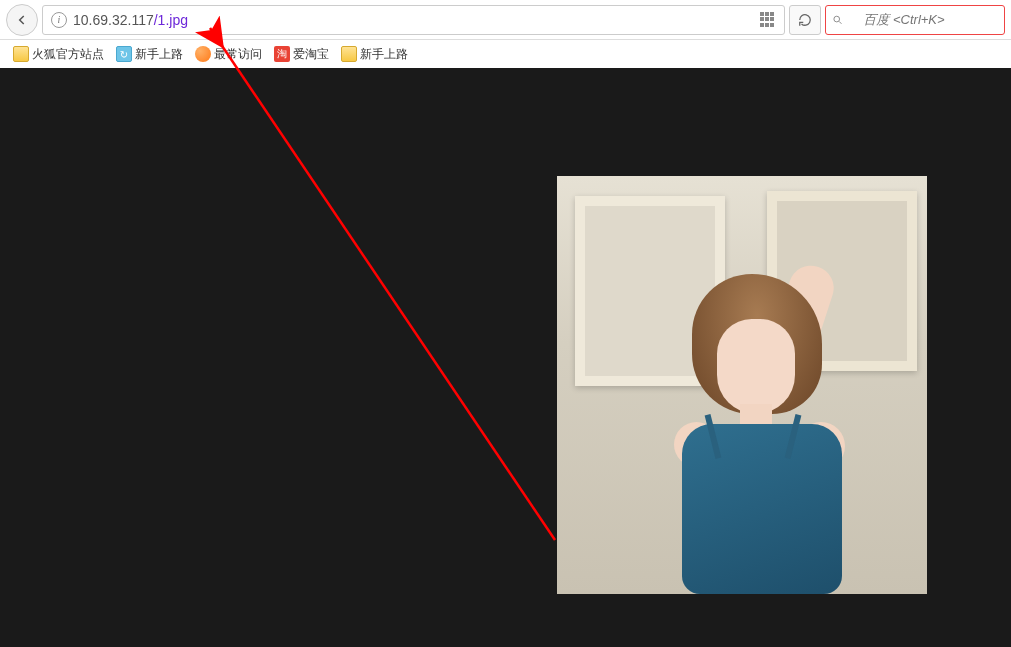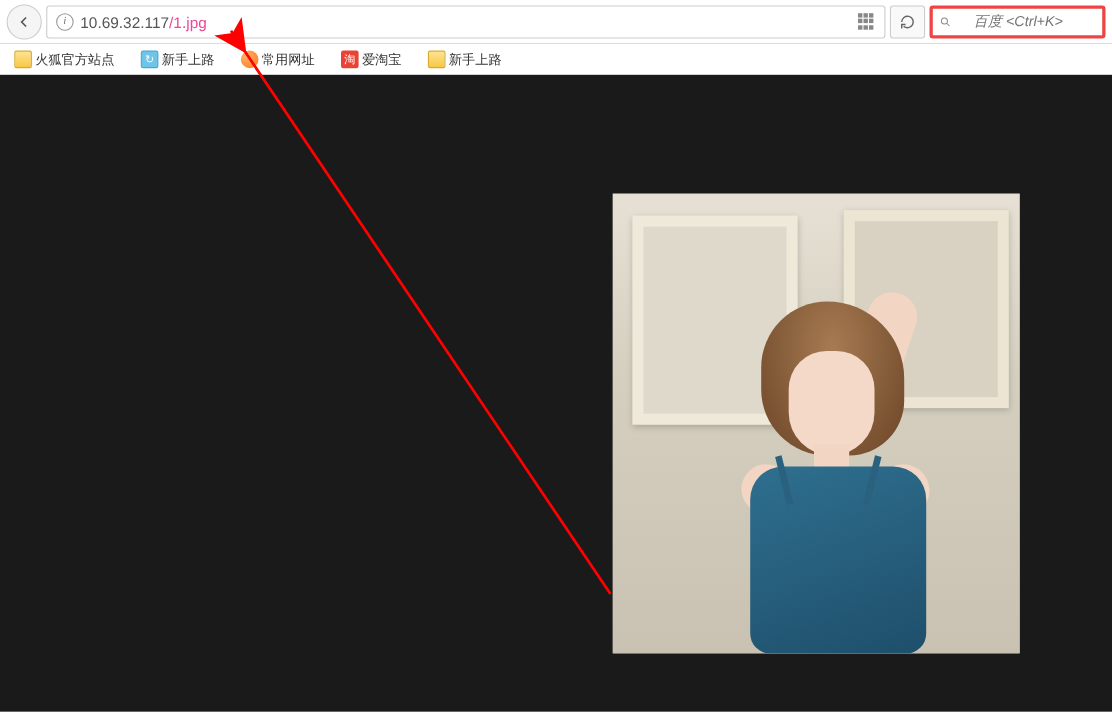--- a/index.html
+++ b/index.html
@@ -56,21 +56,21 @@
       font-size: 10px;
       color: #777;
       font-family: serif;
       font-style: italic;
     }
     .url-text {
       flex: 1;
       font-size: 14px;
       color: #555;
     }
-    .url-text .path { color: #ec4899; }
+    .url-text .path { color: #6d28d9; }
     .qr-icon {
       width: 16px;
       height: 16px;
       display: flex;
       flex-wrap: wrap;
       gap: 1px;
     }
     .qr-icon span {
       width: 4px; height: 4px; background: #888;
     }
@@ -81,23 +81,23 @@
       border-radius: 3px;
       display: flex;
       align-items: center;
       justify-content: center;
       background: #f9f9f9;
       cursor: pointer;
       color: #666;
     }
     .reload-btn svg { width: 14px; height: 14px; }
     .search-bar {
-      width: 160px;
+      width: 180px;
       height: 30px;
-      border: 3px solid #ef4444;
+      border: 1px solid #ef4444;
       border-radius: 3px;
       display: flex;
       align-items: center;
       padding: 0 6px;
       gap: 20px;
       background: #fff;
     }
     .search-bar svg { width: 14px; height: 14px; color: #888; }
     .search-bar input {
       border: none;
@@ -107,21 +107,21 @@
       color: #aaa;
       width: 100%;
       background: transparent;
     }
     .bookmarks {
       display: flex;
       align-items: center;
       height: 28px;
       padding: 0 8px;
       background: #fff;
-      gap: 14px;
+      gap: 2px;
     }
     .bm-item {
       display: flex;
       align-items: center;
       gap: 3px;
       padding: 2px 5px;
       color: #333;
       cursor: pointer;
       font-size: 12px;
     }
@@ -243,21 +243,21 @@
   <div class="bm-item">
     <span class="bm-icon folder"></span>
     <span>火狐官方站点</span>
   </div>
   <div class="bm-item">
     <span class="bm-icon lightblue">↻</span>
     <span>新手上路</span>
   </div>
   <div class="bm-item">
     <span class="bm-icon orange-ball"></span>
-    <span>常用网址</span>
+    <span>最常访问</span>
   </div>
   <div class="bm-item">
     <span class="bm-icon red-box">淘</span>
     <span>爱淘宝</span>
   </div>
   <div class="bm-item">
     <span class="bm-icon folder"></span>
     <span>新手上路</span>
   </div>
 </div>

